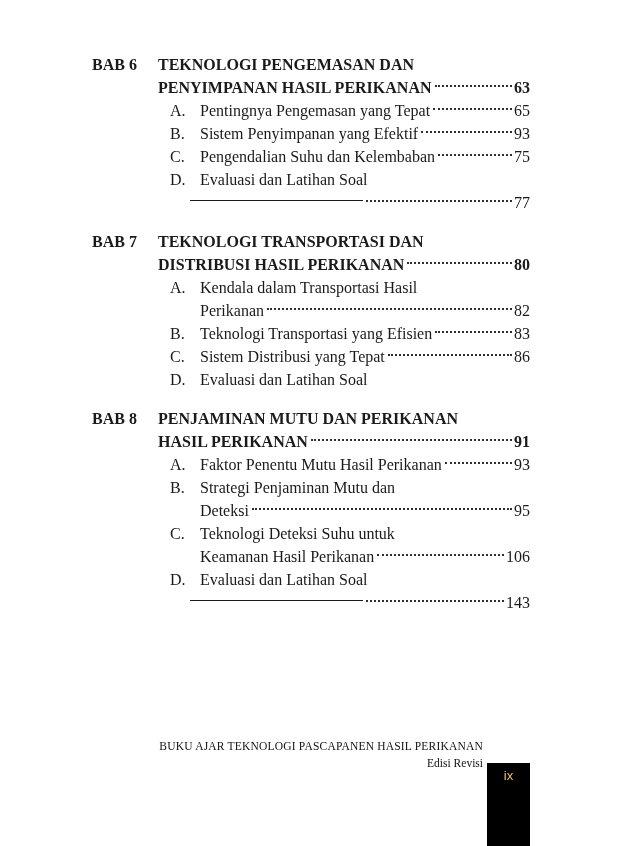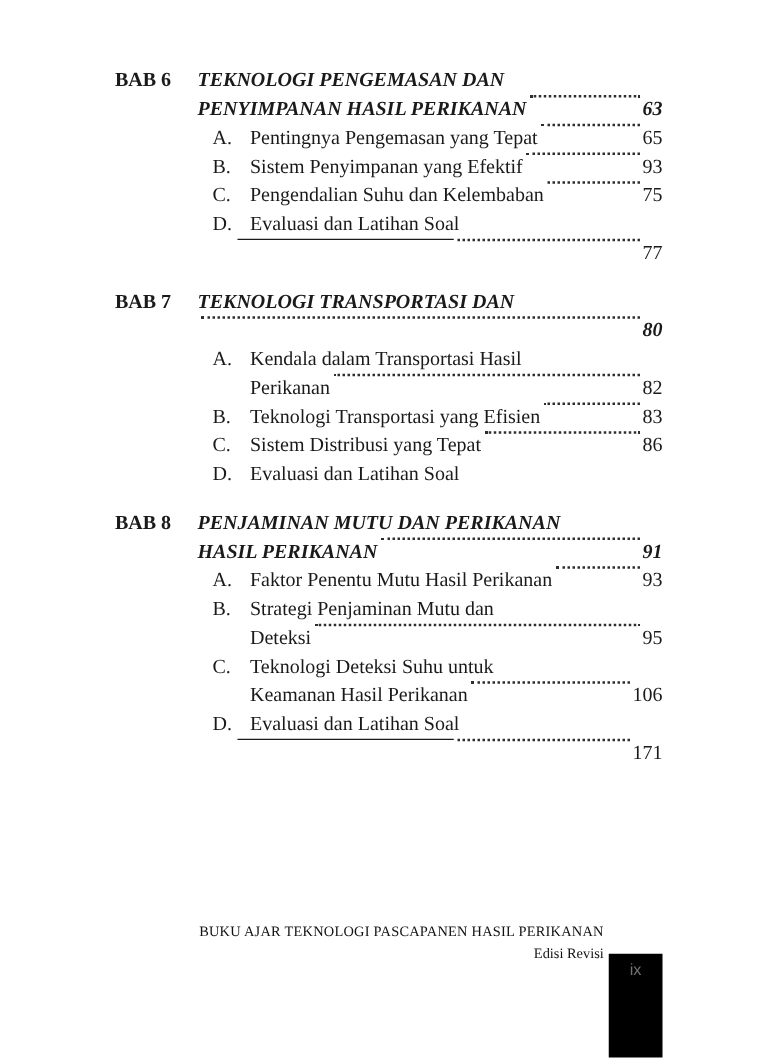--- a/index.html
+++ b/index.html
@@ -11,26 +11,26 @@
   .page { position:relative; width:622px; height:846px; background:#fff; }
 
   
   .content {
     position:absolute; left:92px; top:53px; width:438px;
     font-size:16px; line-height:23px;
   }
   .chapter { margin-bottom:16px; }
   .head { display:flex; font-weight:bold; }
   .bab { width:66px; flex-shrink:0; }
-  .titlewrap { flex:1; min-width:0;font-style:italic; }
+  .titlewrap { flex:1; min-width:0; }
   .item { display:flex; margin-left:78px; }
   .letter { width:30px; flex-shrink:0; }
   .ibody { flex:1; min-width:0; }
 
-  .lrow { display:flex; align-items:flex-start; }
+  .lrow { display:flex; align-items:center; }
   .ltext { white-space:nowrap; }
   .leader {
     flex:1;
     border-bottom:2px dotted #2e2e2e;
     margin:0 2px 4px 3px;
     min-width:12px;
   }
   .pnum { white-space:nowrap; }
   .blank {
     width:173px; flex-shrink:0;
@@ -39,21 +39,21 @@
   }
 
   
   .footer-text {
     position:absolute; top:738px; right:139px;
     text-align:right; font-size:11.5px; line-height:17px; color:#111;
   }
   .footer-title { letter-spacing:0.2px; }
   .pagebox {
     position:absolute; left:487px; top:763px; width:43px; height:83px;
-    background:#000; color:#737373; text-align:center;
+    background:#000; color:#fdba74; text-align:center;
     font-family:"Liberation Sans","DejaVu Sans",sans-serif;
     font-size:13px; padding-top:5px; box-sizing:border-box;
   }
 </style>
 </head>
 <body>
 
 <div class="page">
 
   <main class="content" id="toc-root">
@@ -110,20 +110,21 @@
             </div>
           </div>
         </div>
       </section>
       <section class="chapter">
         <div class="head">
           <span class="bab">BAB 7</span>
           <div class="titlewrap">
             <div class="tline">TEKNOLOGI TRANSPORTASI DAN</div>
             <div class="lrow">
+              <span class="ltext">DISTRIBUSI HASIL PERIKANAN</span>
               <span class="leader"></span>
               <span class="pnum">80</span>
             </div>
           </div>
         </div>
         <div class="item">
           <span class="letter">A.</span>
           <div class="ibody">
             <div class="tline">Kendala dalam Transportasi Hasil</div>
             <div class="lrow">
@@ -204,21 +205,21 @@
             </div>
           </div>
         </div>
         <div class="item">
           <span class="letter">D.</span>
           <div class="ibody">
             <div class="tline">Evaluasi dan Latihan Soal</div>
             <div class="lrow">
               <span class="blank"></span>
               <span class="leader"></span>
-              <span class="pnum">171</span>
+              <span class="pnum">143</span>
             </div>
           </div>
         </div>
       </section>
     </main>
 
   <footer>
     <div class="footer-text">
       <div class="footer-title">BUKU AJAR TEKNOLOGI PASCAPANEN HASIL PERIKANAN</div>
       <div>Edisi Revisi</div>

